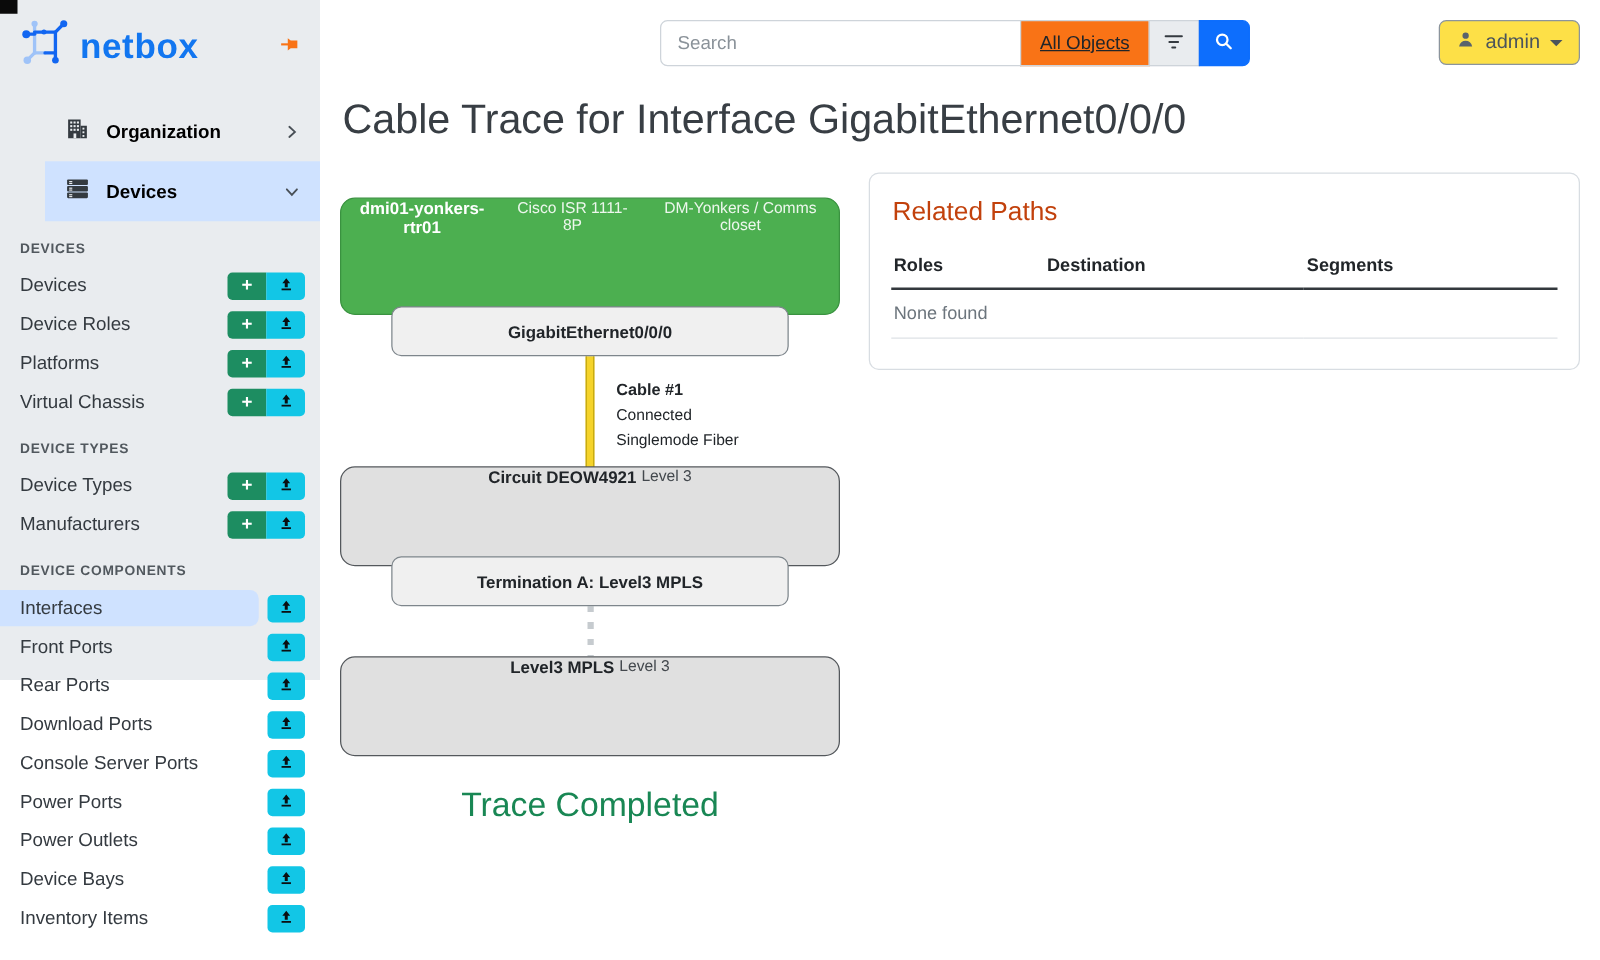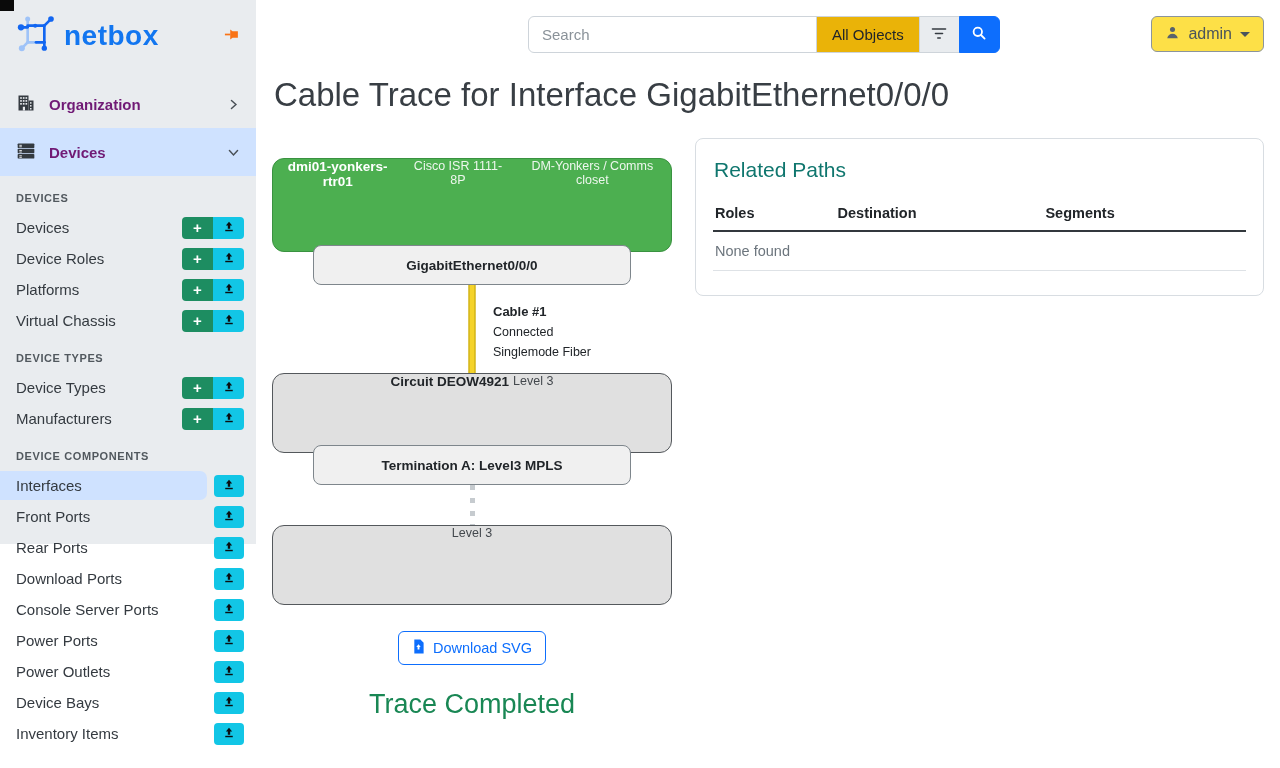--- a/index.html
+++ b/index.html
@@ -10,39 +10,39 @@
     font-family:"Liberation Sans", sans-serif;
     background:#ffffff;
     color:#212529;
   }
   
   .sidebar { width:256px; min-width:256px; height:544px; background:#e9ecef; position:relative; }
   .corner-artifact { position:absolute; left:0; top:0; width:14px; height:11px; background:#0a0a0a; }
   .brand { display:flex; align-items:center; padding:14px 14px 22px 16px; }
   .brand-text { font-size:28px; font-weight:700; color:#1276f0; margin-left:8px; letter-spacing:0.5px; }
   .pin-btn { margin-left:auto; background:none; border:none; padding:2px; cursor:pointer; }
-  .nav-parent { display:flex; align-items:center; gap:13px; height:48px; padding:0 16px; font-weight:700; font-size:15px; color:#701a75; cursor:pointer; }
+  .nav-parent { display:flex; align-items:center; gap:13px; height:48px; padding:0 16px; font-weight:700; font-size:15px; color:#000000; cursor:pointer;margin-left:36px; }
   .nav-parent.active { background:#cfe2ff; }
   .chev { margin-left:auto; display:flex; }
   .section-title { padding:16px 16px 8px 16px; font-size:11px; font-weight:700; letter-spacing:0.6px; color:#51585e; }
   .side-row { position:relative; display:flex; align-items:center; height:31px; padding:0 12px 0 16px; }
   .active-pill { position:absolute; left:0; top:1px; bottom:1px; width:207px; background:#cfe2ff; border-radius:0 7px 7px 0; }
   .side-link { position:relative; z-index:1; flex:1; font-size:15px; color:#343a40; text-decoration:none; cursor:pointer; }
   .btn-group { position:relative; z-index:1; margin-left:auto; display:flex; }
   .sbtn { width:31px; height:22px; display:flex; align-items:center; justify-content:center; border:none; padding:0; cursor:pointer; }
   .b-add { background:#1d8d61; color:#fff; border-radius:4px 0 0 4px; font-size:15px; font-weight:700; line-height:1; }
   .b-imp { background:#12c6e6; border-radius:0 4px 4px 0; }
   .b-imp.only { border-radius:4px; width:30px; }
   
   .main { flex:1; display:flex; flex-direction:column; background:#fff; }
   .topbar { height:70px; display:flex; align-items:flex-start; padding-top:16px; }
   .search-group { display:flex; height:37px; margin-left:272px; }
   .search-input { width:289px; height:37px; padding:0 13px; border:1px solid #ced4da; border-radius:6px 0 0 6px; font-size:15px; font-family:inherit; color:#212529; outline:none; }
   .search-input::placeholder { color:#8a9299; }
-  .btn-scope { height:37px; padding:0 15px; margin-left:-1px; background:#eab308; border:1px solid #ced4da; font-size:15px; font-family:inherit; color:#212529; cursor:pointer; }
+  .btn-scope { height:37px; padding:0 15px; margin-left:-1px; background:#f97316; border:1px solid #ced4da; font-size:15px; font-family:inherit; color:#212529; cursor:pointer;text-decoration:underline; }
   .btn-filter { height:37px; width:41px; margin-left:-1px; background:#e9ecef; border:1px solid #ced4da; display:flex; align-items:center; justify-content:center; cursor:pointer; }
   .btn-go { height:37px; width:41px; margin-left:-1px; background:#0d6efd; border:1px solid #0d6efd; border-radius:0 6px 6px 0; display:flex; align-items:center; justify-content:center; cursor:pointer; }
   .user-btn { margin-left:auto; margin-right:16px; height:36px; display:flex; align-items:center; gap:8px; padding:0 13px; background:#fde047; border:1px solid #8b949c; border-radius:6px; color:#4a545c; font-size:16px; font-family:inherit; cursor:pointer; }
   .caret { width:0; height:0; border-left:5px solid transparent; border-right:5px solid transparent; border-top:5px solid #4a545c; }
   .page-title { margin:6px 0 24px 0; padding-left:18px; font-size:33px; font-weight:400; color:#383e44; }
   
   .content-row { display:flex; align-items:flex-start; padding:0 16px; }
   .trace-col { width:400px; min-width:400px; display:flex; flex-direction:column; align-items:center; margin-top:20px; }
   .node { width:400px; border-radius:12px; text-align:center; display:flex; flex-direction:row; justify-content:center; gap:4px; }
   .node-device { height:94px; background:#4caf50; border:1px solid #3a9240; color:#fff; position:relative; z-index:1; }
@@ -57,21 +57,21 @@
   .parent-box { height:80px; background:#e0e0e0; border:1px solid #54585c; z-index:1; }
   .parent-box.circuit { margin-top:-12px; }
   .parent-box .t { font-size:13.5px; font-weight:700; color:#212529; }
   .parent-box .s { font-size:12.5px; color:#43484d; }
   .attach.tA { margin-top:-8px; }
   .dash-line { width:5px; height:40px; background:repeating-linear-gradient(#c6cbcf 0 5px, transparent 5px 13px); }
   .dl-btn { margin-top:26px; display:flex; align-items:center; gap:8px; padding:7px 13px; background:#fff; border:1px solid #0d6efd; color:#0d6efd; border-radius:6px; font-size:14.5px; font-family:inherit; cursor:pointer; }
   .trace-status { margin-top:24px; font-size:27px; font-weight:400; color:#198754; }
   
   .card { flex:1; margin-left:23px; border:1px solid #d8dde2; border-radius:8px; padding:17px 17px 24px 17px; background:#fff; }
-  .card-title { margin:2px 0 14px 1px; font-size:21px; font-weight:400; color:#0f766e; }
+  .card-title { margin:2px 0 14px 1px; font-size:21px; font-weight:400; color:#c2410c; }
   .rp-table { width:100%; border-collapse:collapse; font-size:14.5px; }
   .rp-table th { text-align:left; font-weight:700; color:#212529; padding:9px 2px; border-bottom:2px solid #33383d; }
   .rp-table td { padding:11px 2px; color:#6c757d; border-bottom:1px solid #dee2e6; }
   .col-origin { width:23%; } .col-dest { width:39%; } .col-seg { width:38%; }
 </style>
 </head>
 <body>
 
 <aside class="sidebar">
   <div class="corner-artifact"></div>
@@ -436,32 +436,24 @@
       <div class="node parent-box circuit">
         <div class="t">Circuit DEOW4921</div>
         <div class="s">Level 3</div>
       </div>
 
       <div class="attach tA">Termination A: Level3 MPLS</div>
 
       <div class="dash-line"></div>
 
       <div class="node parent-box">
+        <div class="t">Level3 MPLS</div>
         <div class="s">Level 3</div>
       </div>
 
-      <button class="dl-btn">
-        <span>
-          <svg width="13" height="15" viewBox="0 0 14 16">
-            <path d="M2.5 0.5 h6.5 L12.5 4 v11.5 h-10 Z" fill="#0d6efd"></path>
-            <path d="M7 5.5 L9.4 8.6 H8 v2.6 H6 V8.6 H4.6 Z" fill="#fff"></path>
-          </svg>
-        </span>
-        <span>Download SVG</span>
-      </button>
 
       <div class="trace-status">Trace Completed</div>
     </div>
 
     <div class="card">
       <h2 class="card-title">Related Paths</h2>
       <table class="rp-table">
         <thead>
           <tr>
             <th class="col-origin">Roles</th>

